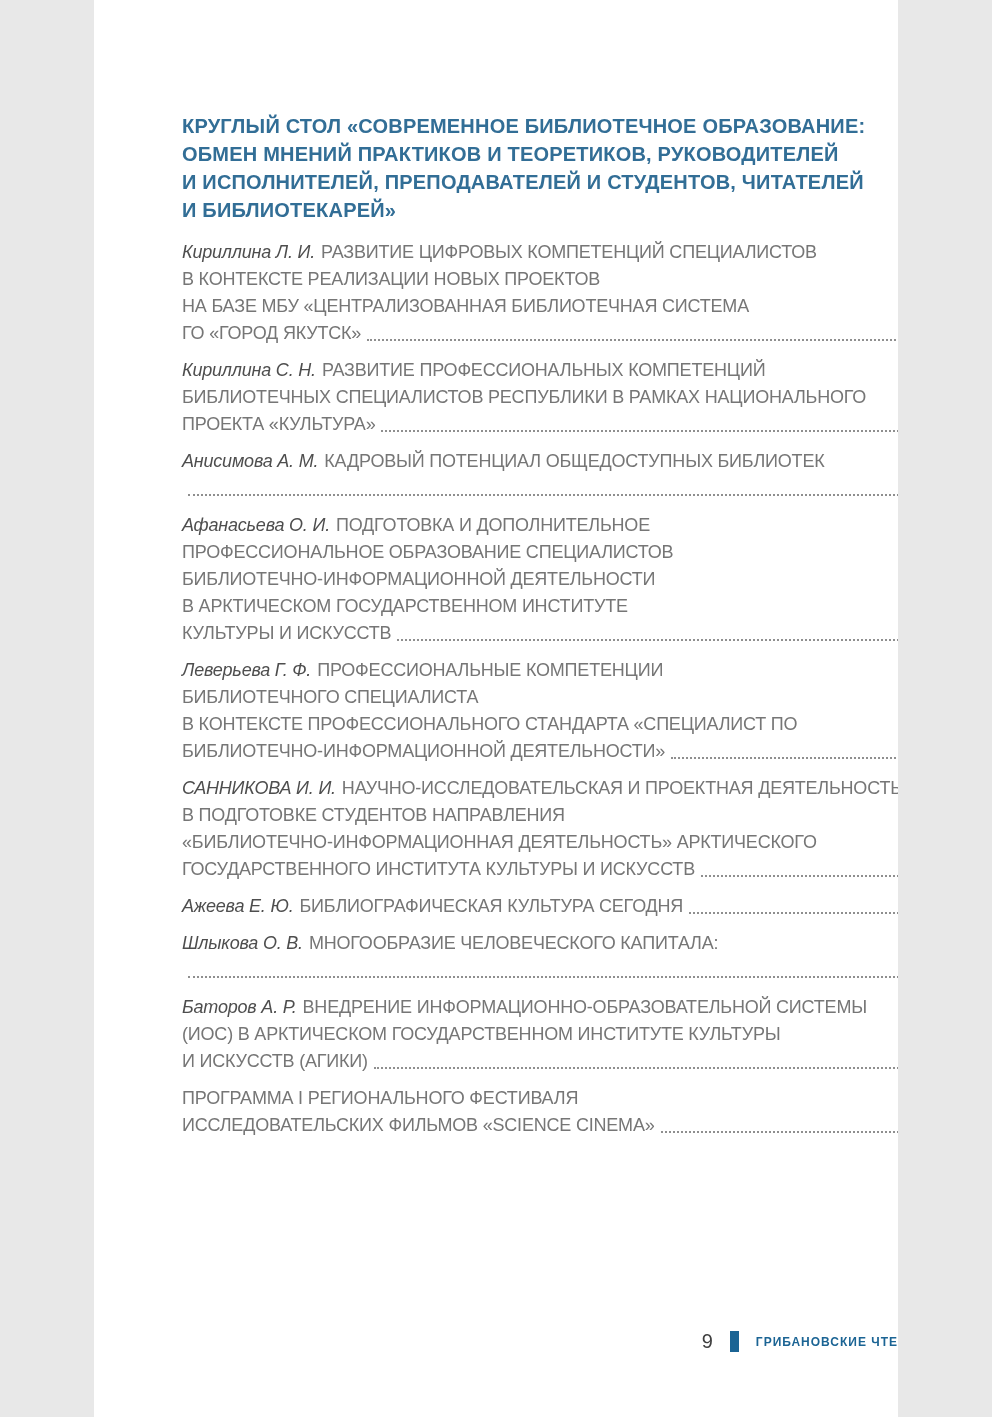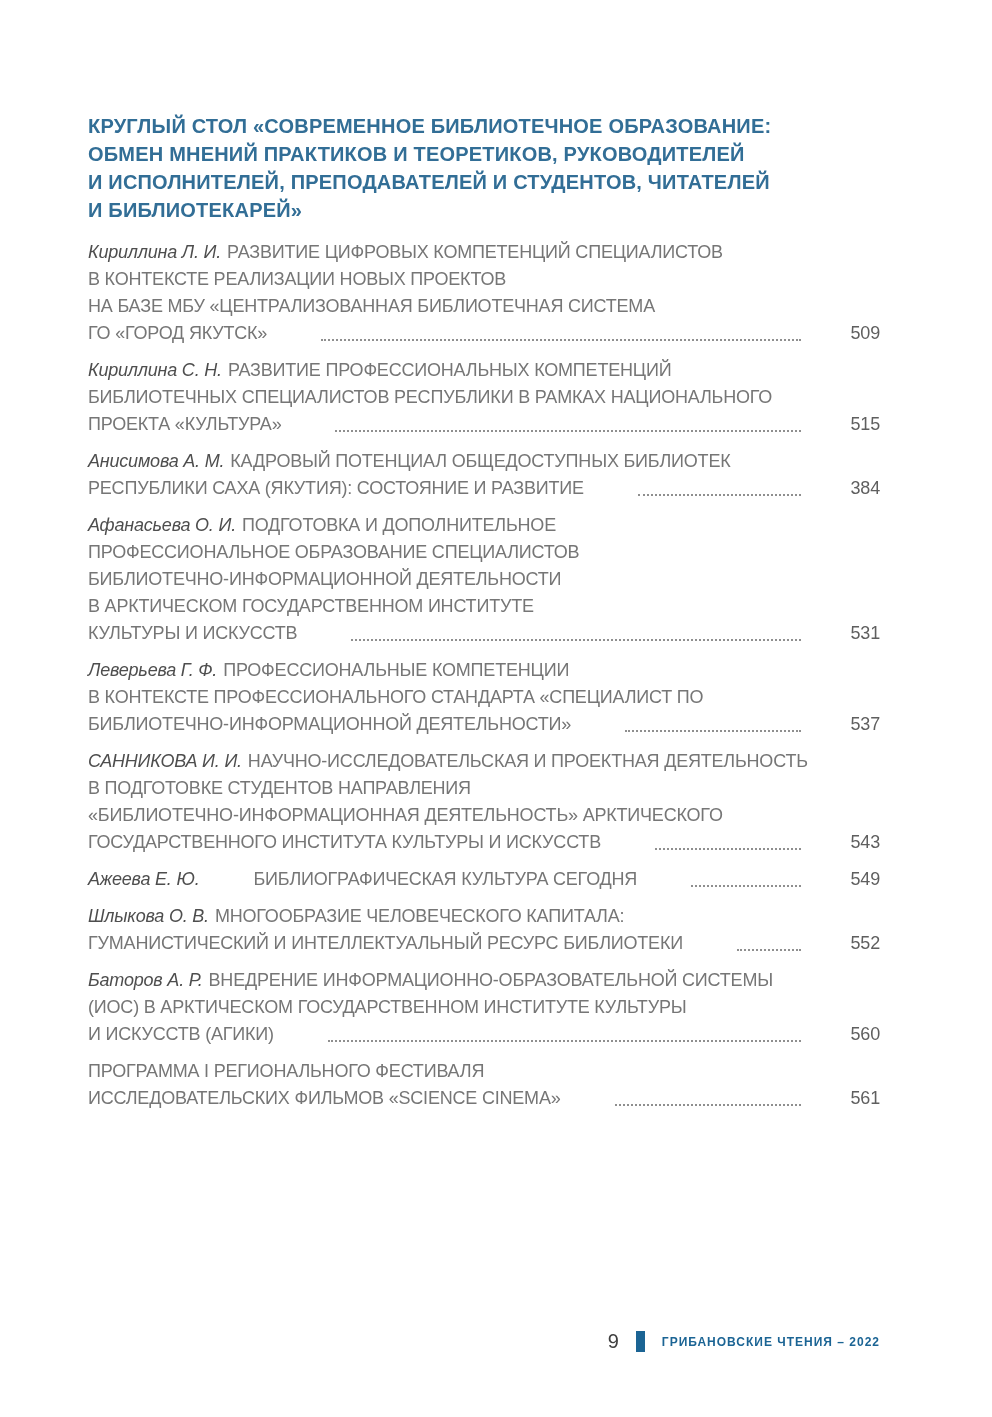--- a/index.html
+++ b/index.html
@@ -1,18 +1,18 @@
 <!DOCTYPE html>
 <html><head>
 <meta charset="utf-8">
 <style>
   html,body{margin:0;padding:0;background:#e8e8e8;}
   .page{
     position:relative;
-    width:992px;height:1417px;
+    width:804px;height:1417px;
     margin:0 auto;
     background:#ffffff;
     font-family:"Liberation Sans",sans-serif;
     overflow:hidden;
   }
   .content{
     position:absolute;left:88px;top:112px;width:792px;
   }
   .heading{
     margin:0 0 15px 0;
@@ -29,21 +29,21 @@
     font-size:18px;
     line-height:27px;
     letter-spacing:-0.2px;
     color:#767676;
   }
   .author{
     font-style:italic;
     color:#4E4E4E;
     margin-right:6px;
   }
-  .line.last{display:flex;align-items:flex-end;gap:48px;}
+  .line.last{display:flex;align-items:flex-end;}
   .line.last .t{flex:0 0 auto;min-width:0;}
   .leader{
     flex:1 1 auto;
     border-bottom:2px dotted #8F8F8F;
     margin:0 2px 6px 6px;
     min-width:20px;
   }
   .pagenum{flex:0 0 auto;color:#5F5F5F;}
   .footer{
     position:absolute;top:1330px;left:88px;width:792px;
@@ -78,38 +78,38 @@
           <p class="line"><span class="t">БИБЛИОТЕЧНЫХ СПЕЦИАЛИСТОВ РЕСПУБЛИКИ В РАМКАХ НАЦИОНАЛЬНОГО</span></p>
           <p class="line last">
             <span class="t">ПРОЕКТА «КУЛЬТУРА»</span>
             <span class="leader"></span>
             <span class="pagenum">515</span>
           </p>
         </div>
         <div class="entry">
           <p class="line"><span class="author">Анисимова А. М.</span><span class="t">КАДРОВЫЙ ПОТЕНЦИАЛ ОБЩЕДОСТУПНЫХ БИБЛИОТЕК</span></p>
           <p class="line last">
-            <span class="t">РЕСПУБЛИКИ САХА (ЯКУТИЯ): СОСТОЯНИЕ И РАЗВИТИЕ</span>
             <span class="leader"></span>
             <span class="pagenum">384</span>
           </p>
         </div>
         <div class="entry">
           <p class="line"><span class="author">Афанасьева О. И.</span><span class="t">ПОДГОТОВКА И ДОПОЛНИТЕЛЬНОЕ</span></p>
           <p class="line"><span class="t">ПРОФЕССИОНАЛЬНОЕ ОБРАЗОВАНИЕ СПЕЦИАЛИСТОВ</span></p>
           <p class="line"><span class="t">БИБЛИОТЕЧНО-ИНФОРМАЦИОННОЙ ДЕЯТЕЛЬНОСТИ</span></p>
           <p class="line"><span class="t">В АРКТИЧЕСКОМ ГОСУДАРСТВЕННОМ ИНСТИТУТЕ</span></p>
           <p class="line last">
             <span class="t">КУЛЬТУРЫ И ИСКУССТВ</span>
             <span class="leader"></span>
             <span class="pagenum">531</span>
           </p>
         </div>
         <div class="entry">
           <p class="line"><span class="author">Леверьева Г. Ф.</span><span class="t">ПРОФЕССИОНАЛЬНЫЕ КОМПЕТЕНЦИИ</span></p>
+          <p class="line"><span class="t">БИБЛИОТЕЧНОГО СПЕЦИАЛИСТА</span></p>
           <p class="line"><span class="t">В КОНТЕКСТЕ ПРОФЕССИОНАЛЬНОГО СТАНДАРТА «СПЕЦИАЛИСТ ПО</span></p>
           <p class="line last">
             <span class="t">БИБЛИОТЕЧНО-ИНФОРМАЦИОННОЙ ДЕЯТЕЛЬНОСТИ»</span>
             <span class="leader"></span>
             <span class="pagenum">537</span>
           </p>
         </div>
         <div class="entry">
           <p class="line"><span class="author">САННИКОВА И. И.</span><span class="t">НАУЧНО-ИССЛЕДОВАТЕЛЬСКАЯ И ПРОЕКТНАЯ ДЕЯТЕЛЬНОСТЬ</span></p>
           <p class="line"><span class="t">В ПОДГОТОВКЕ СТУДЕНТОВ НАПРАВЛЕНИЯ</span></p>
@@ -124,21 +124,20 @@
           <p class="line last">
             <span class="author">Ажеева Е. Ю.</span>
             <span class="t">БИБЛИОГРАФИЧЕСКАЯ КУЛЬТУРА СЕГОДНЯ</span>
             <span class="leader"></span>
             <span class="pagenum">549</span>
           </p>
         </div>
         <div class="entry">
           <p class="line"><span class="author">Шлыкова О. В.</span><span class="t">МНОГООБРАЗИЕ ЧЕЛОВЕЧЕСКОГО КАПИТАЛА:</span></p>
           <p class="line last">
-            <span class="t">ГУМАНИСТИЧЕСКИЙ И ИНТЕЛЛЕКТУАЛЬНЫЙ РЕСУРС  БИБЛИОТЕКИ</span>
             <span class="leader"></span>
             <span class="pagenum">552</span>
           </p>
         </div>
         <div class="entry">
           <p class="line"><span class="author">Баторов А. Р.</span><span class="t">ВНЕДРЕНИЕ ИНФОРМАЦИОННО-ОБРАЗОВАТЕЛЬНОЙ СИСТЕМЫ</span></p>
           <p class="line"><span class="t">(ИОС) В АРКТИЧЕСКОМ ГОСУДАРСТВЕННОМ ИНСТИТУТЕ КУЛЬТУРЫ</span></p>
           <p class="line last">
             <span class="t">И ИСКУССТВ (АГИКИ)</span>
             <span class="leader"></span>

